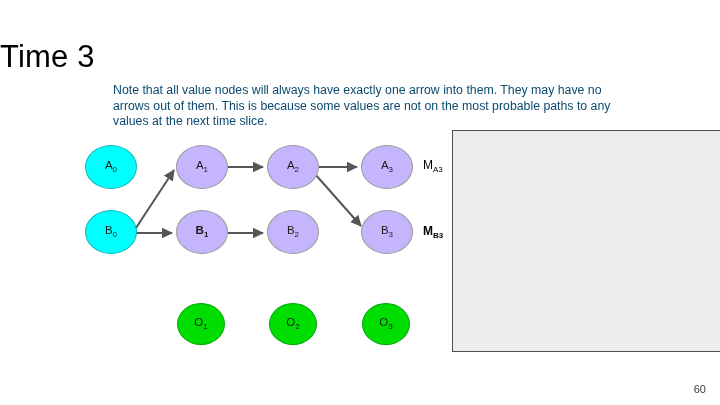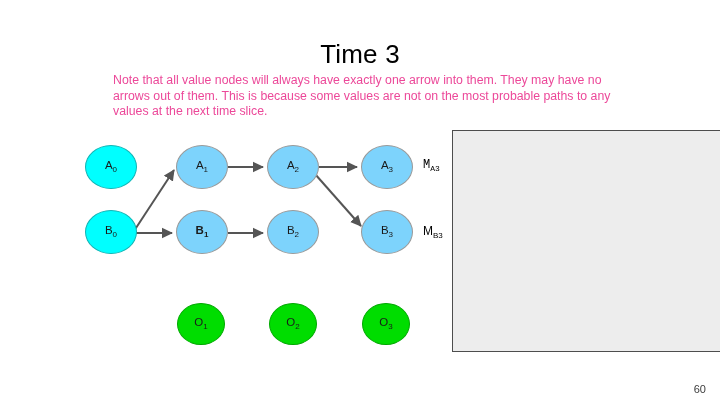--- a/index.html
+++ b/index.html
@@ -14,35 +14,35 @@
     background: #ffffff;
     overflow: hidden;
     font-family: "Liberation Sans", sans-serif;
     color: #000000;
   }
   #slide-title {
     position: absolute;
     left: 0;
     top: 40px;
     width: 720px;
-    text-align: center;
-    font-size: 26px;
+    text-align: left;
+    font-size: 31px;
     font-weight: 400;
     line-height: 1.1;
     color: #000000;
     letter-spacing: 0.2px;
   }
   #body-text {
     position: absolute;
     left: 113px;
-    top: 73px;
+    top: 83px;
     width: 512px;
     font-size: 12.3px;
     line-height: 15.6px;
-    color: #ec4899;
+    color: #0c4a6e;
     text-align: left;
   }
   
   #side-panel {
     position: absolute;
     left: 452px;
     top: 130px;
     width: 290px;
     height: 222px;
     background: #ededed;
@@ -86,21 +86,21 @@
   }
   .node-state {
     width: 52px;
     height: 44px;
     background: #00ffff;
     border: 1.2px solid #13b5b5;
   }
   .node-hidden {
     width: 52px;
     height: 44px;
-    background: #7dd3fc;
+    background: #c4b5fd;
     border: 1.2px solid #9a9a9a;
   }
   .node-obs {
     width: 48px;
     height: 42px;
     background: #00dd00;
     border: 1.2px solid #00a800;
     align-items: center;
   }
   .m-label {
@@ -178,20 +178,20 @@
           <span class="lbl">O<sub>1</sub></span>
         </div>
         <div class="node node-obs" style="left: 269px; top: 299px;">
           <span class="lbl">O<sub>2</sub></span>
         </div>
         <div class="node node-obs" style="left: 362px; top: 299px;">
           <span class="lbl">O<sub>3</sub></span>
         </div>
       </div>
     <div id="mlabels-group">
-        <div class="m-label" style="left: 423px; top: 154px; font-family: Liberation Mono, monospace;">M<sub>A3</sub></div>
-        <div class="m-label" style="left: 423px; top: 220px;">M<sub>B3</sub></div>
+        <div class="m-label" style="left: 423px; top: 154px;">M<sub>A3</sub></div>
+        <div class="m-label" style="left: 423px; top: 220px; font-weight: bold;">M<sub>B3</sub></div>
       </div>
   </div>
 
   <div id="page-number">60</div>
 
 </div>
 
 </body></html>

